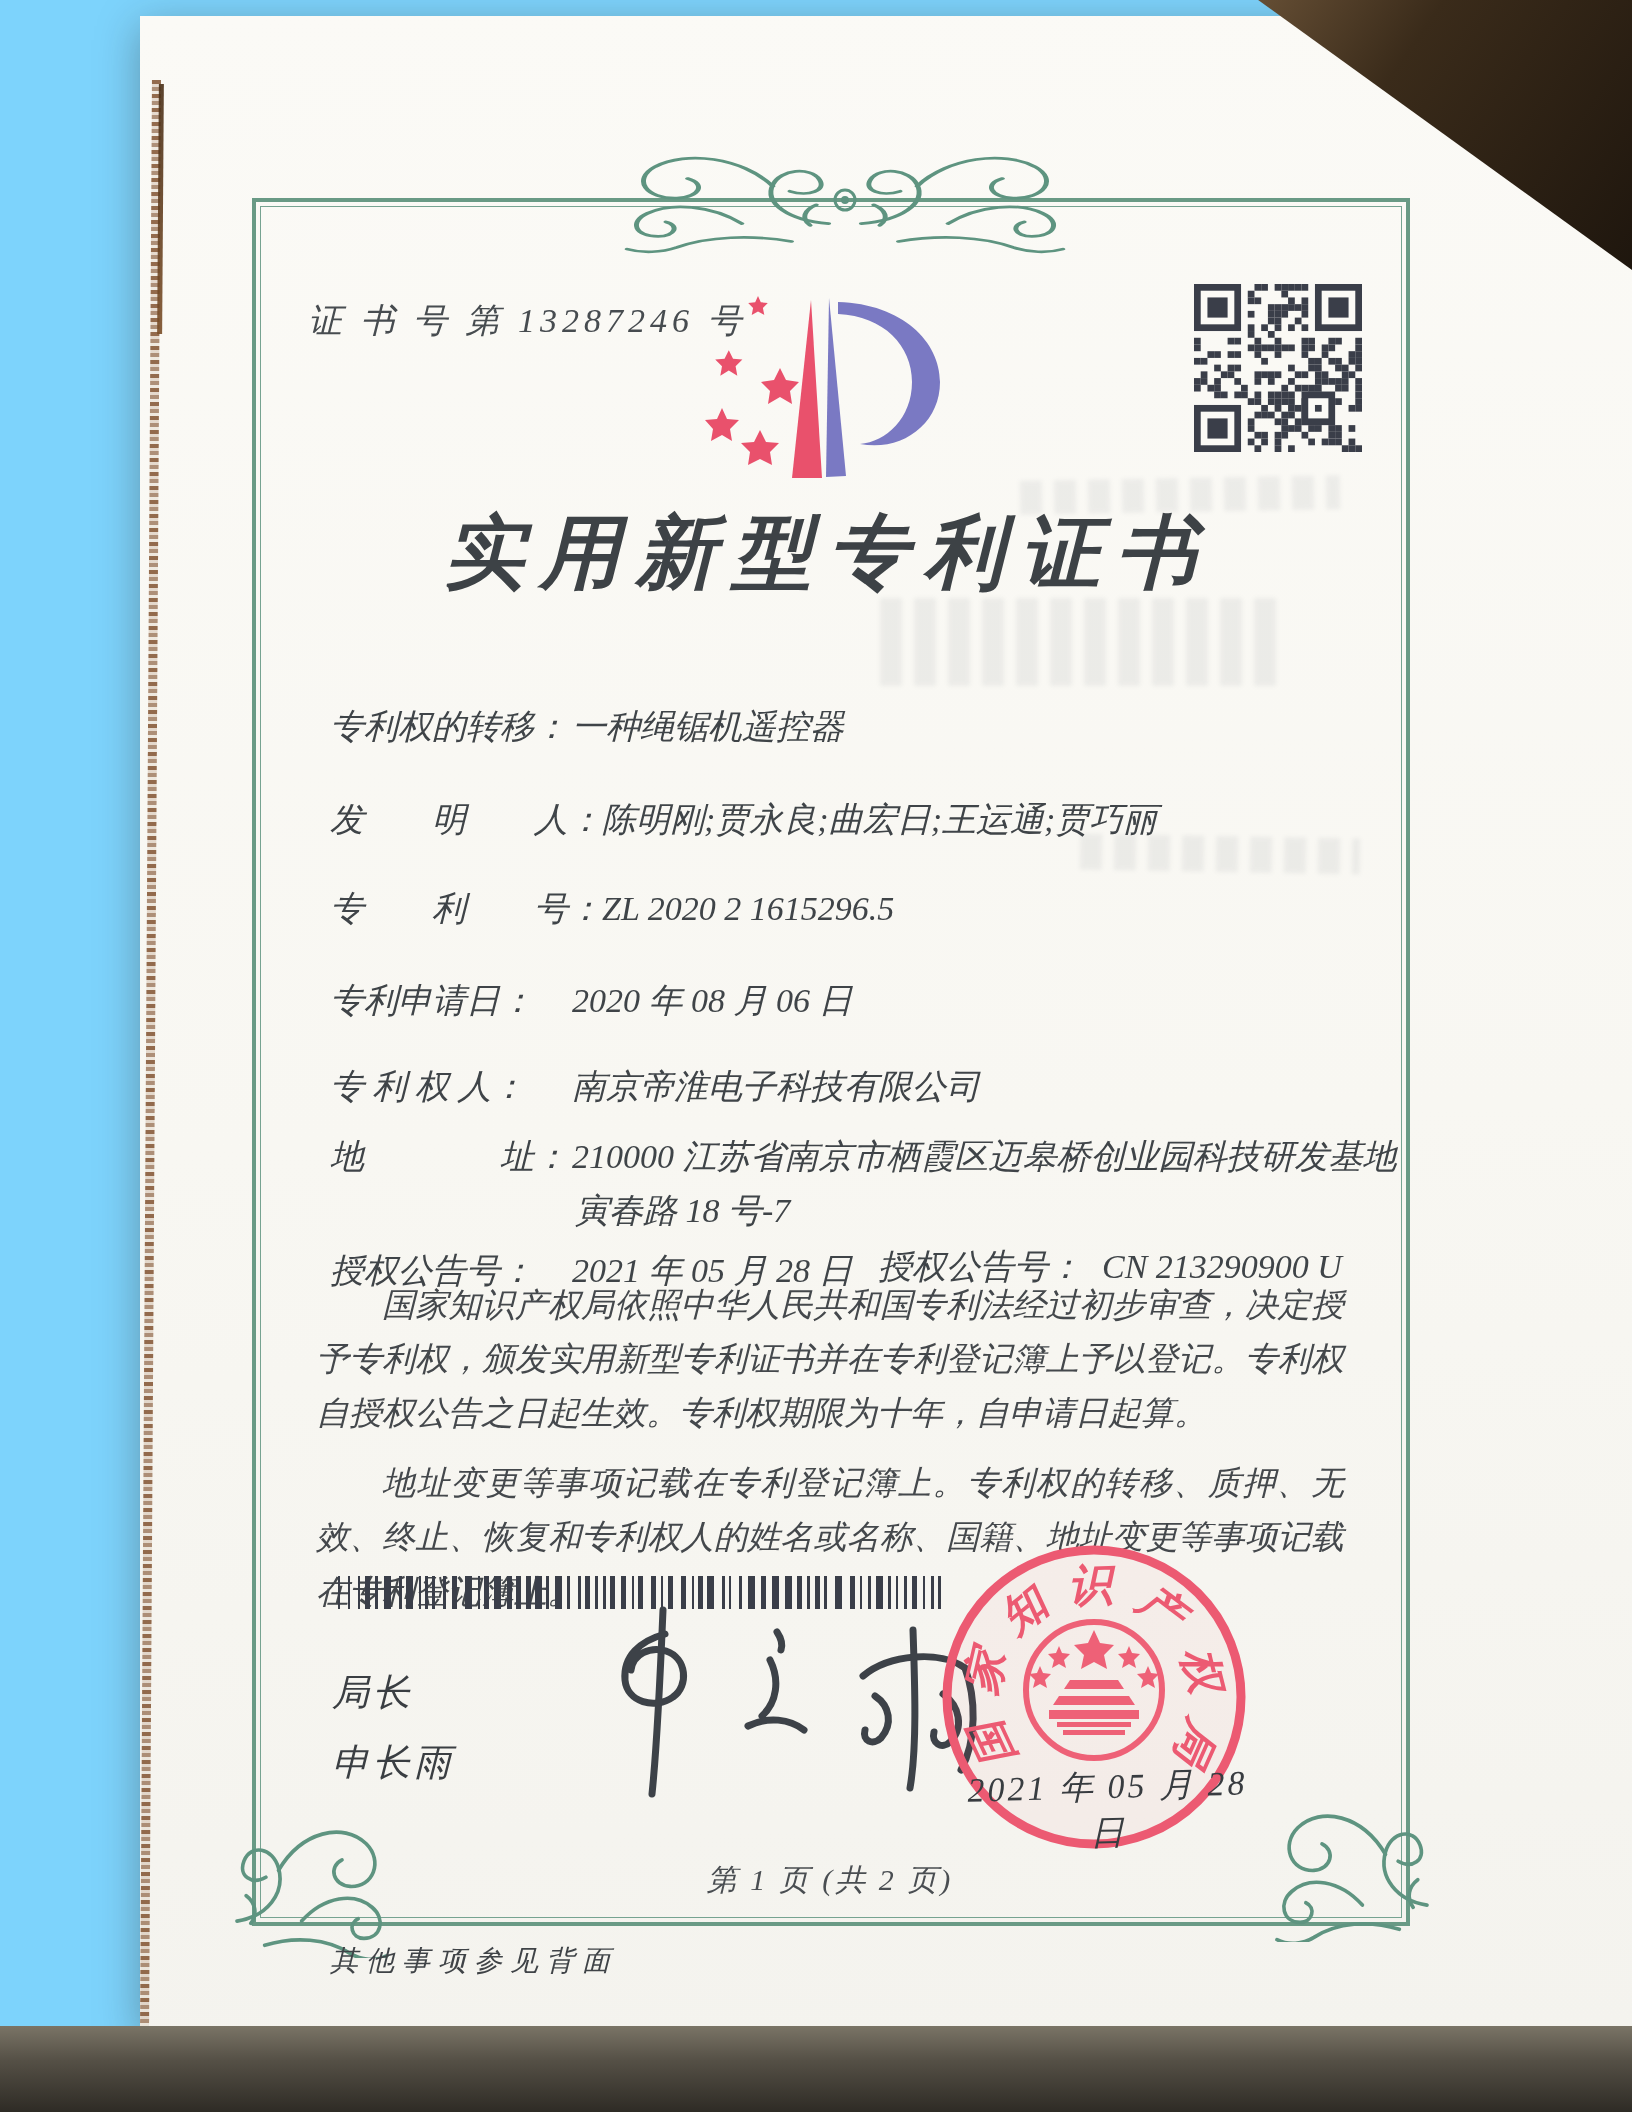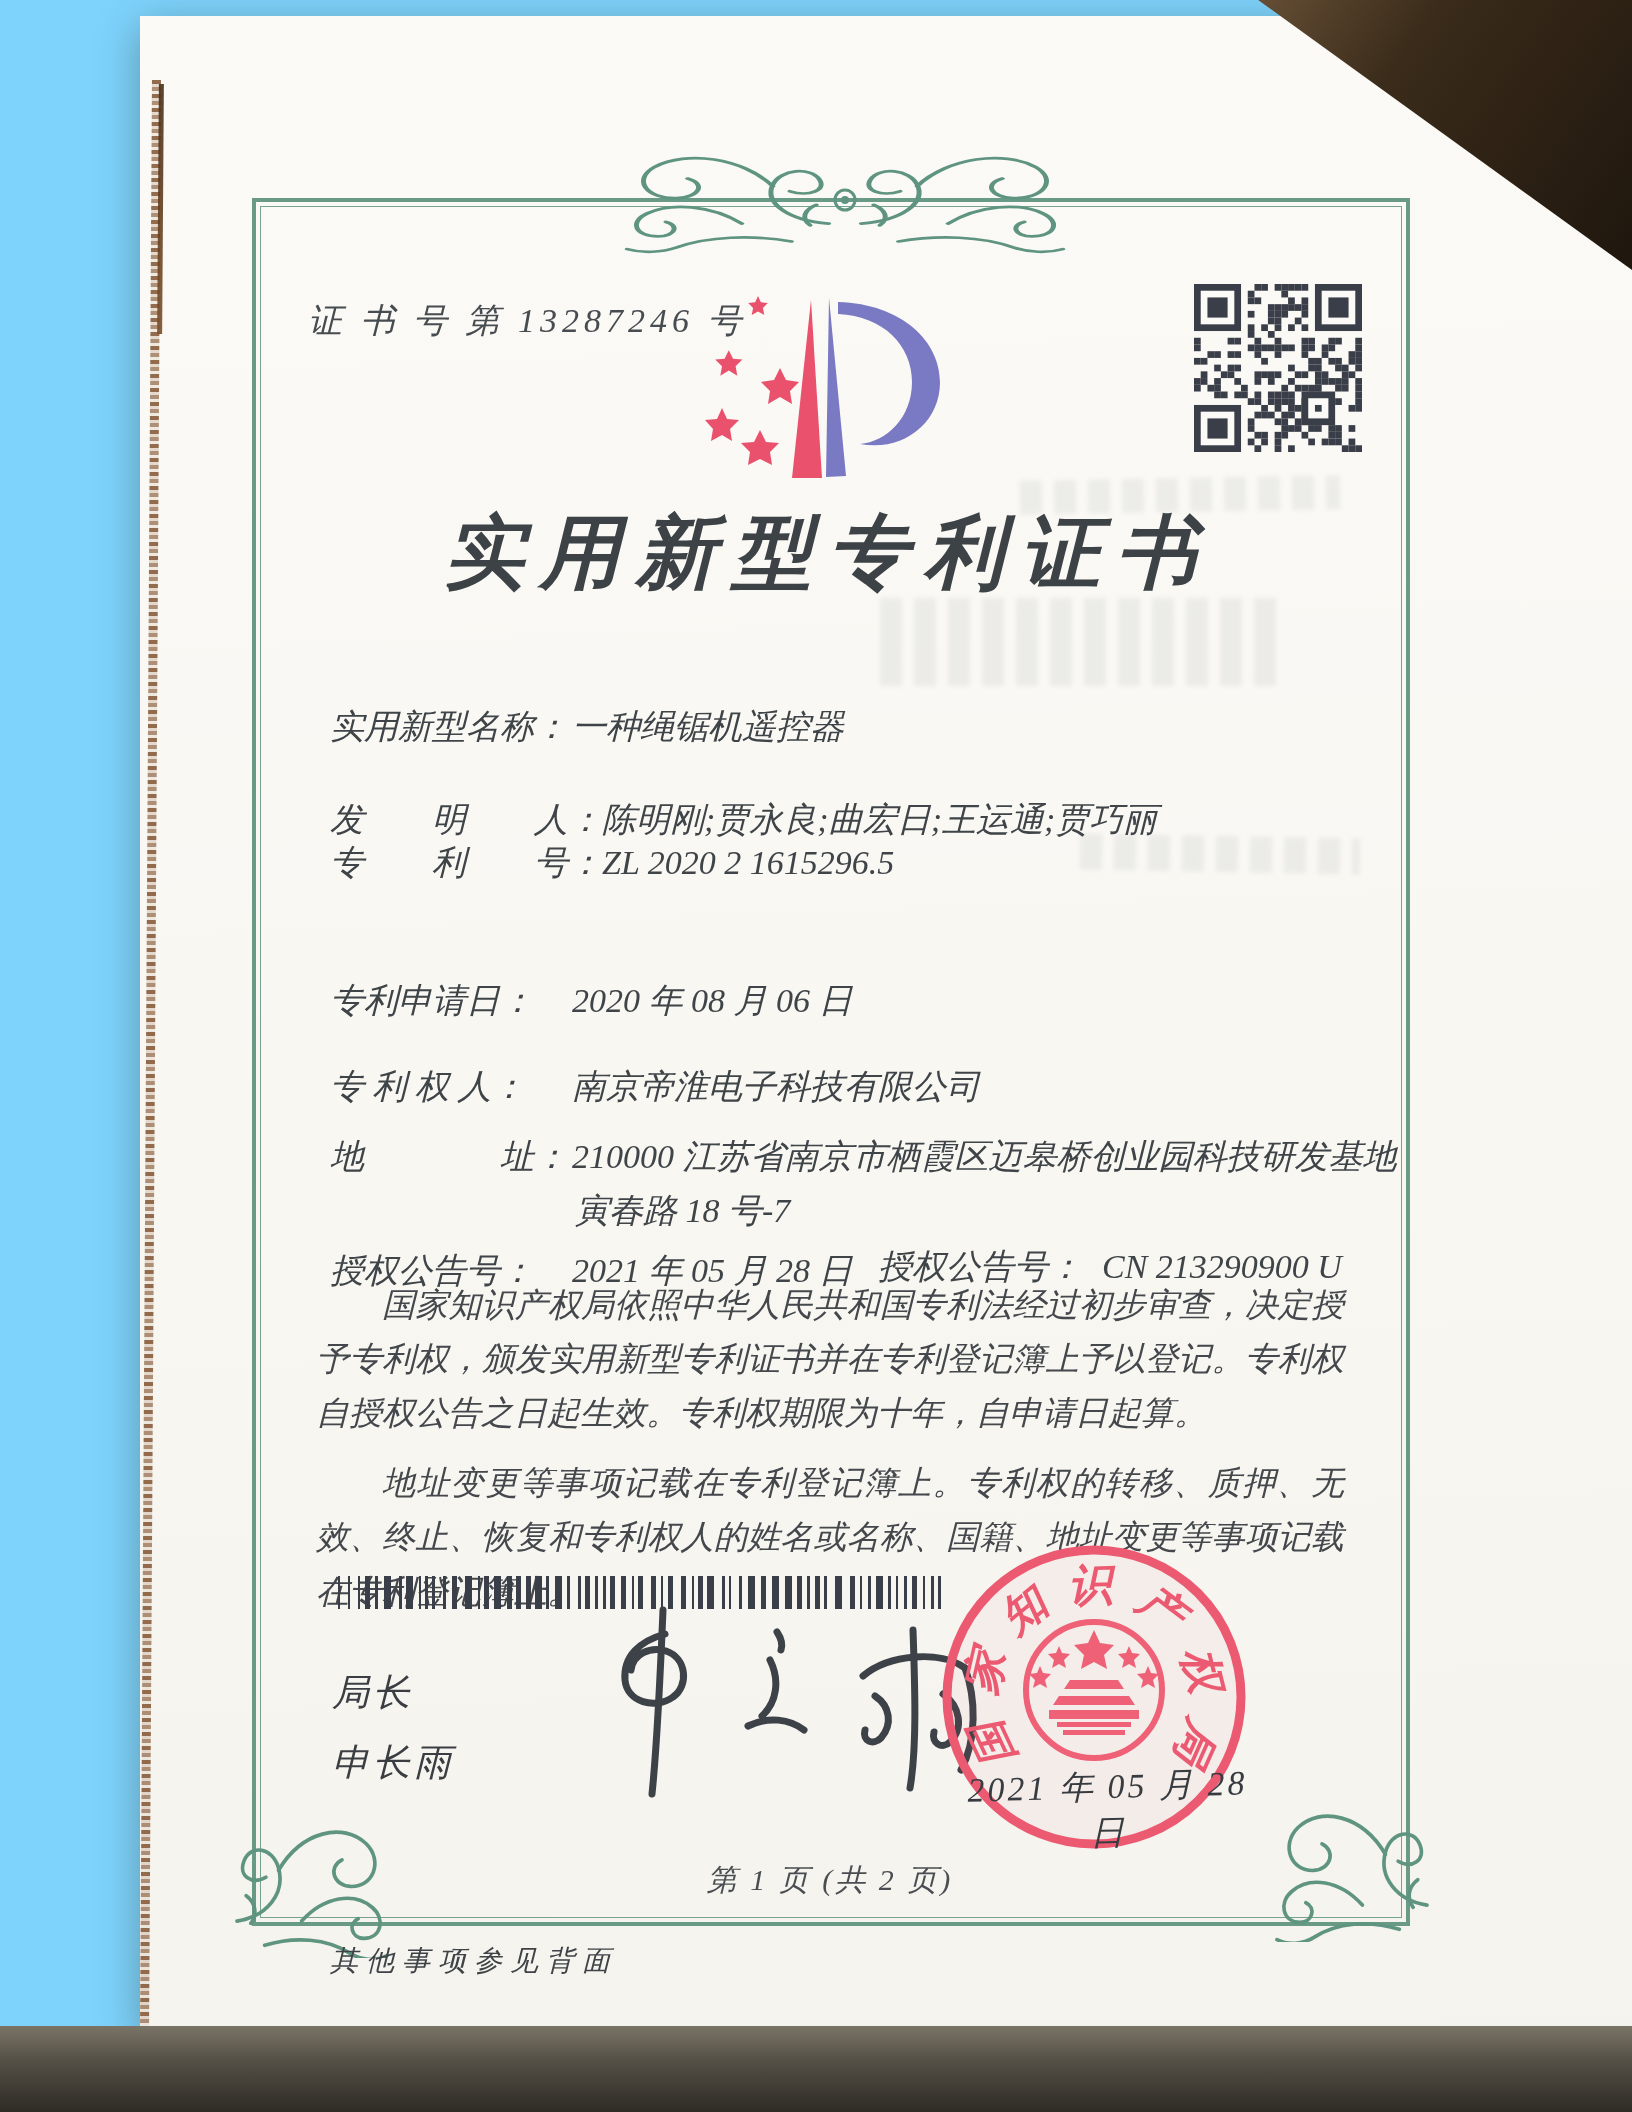--- a/index.html
+++ b/index.html
@@ -328,26 +328,26 @@
       <rect x="107.52" y="107.52" width="33.6" height="33.6" fill="#3a3e49"></rect>
       <rect x="114.24" y="114.24" width="20.16" height="20.16" fill="#fbfaf6"></rect>
       <rect x="120.96" y="120.96" width="6.72" height="6.72" fill="#3a3e49"></rect>
     </svg>
 
   
   <div class="title">实用新型专利证书</div>
 
   
   <div class="row" style="top:696px">
-    <span class="lbl">实用新型名称：</span><span class="val">一种绳锯机遥控器</span>
+    <span class="lbl">专利权的转移：</span><span class="val">一种绳锯机遥控器</span>
   </div>
   <div class="row" style="top:789px">
     <span class="lbl">发　　明　　人：</span><span class="val">陈明刚;贾永良;曲宏日;王运通;贾巧丽</span>
   </div>
-  <div class="row" style="top:836px">
+  <div class="row" style="top:882px">
     <span class="lbl">专　　利　　号：</span><span class="val">ZL 2020 2 1615296.5</span>
   </div>
   <div class="row" style="top:970px">
     <span class="lbl">专利申请日：</span><span class="val">2020 年 08 月 06 日</span>
   </div>
   <div class="row" style="top:1056px">
     <span class="lbl">专 利 权 人：</span><span class="val">南京帝淮电子科技有限公司</span>
   </div>
   <div class="row" style="top:1126px">
     <span class="lbl">地　　　　址：</span><span class="val">210000 江苏省南京市栖霞区迈皋桥创业园科技研发基地</span>

